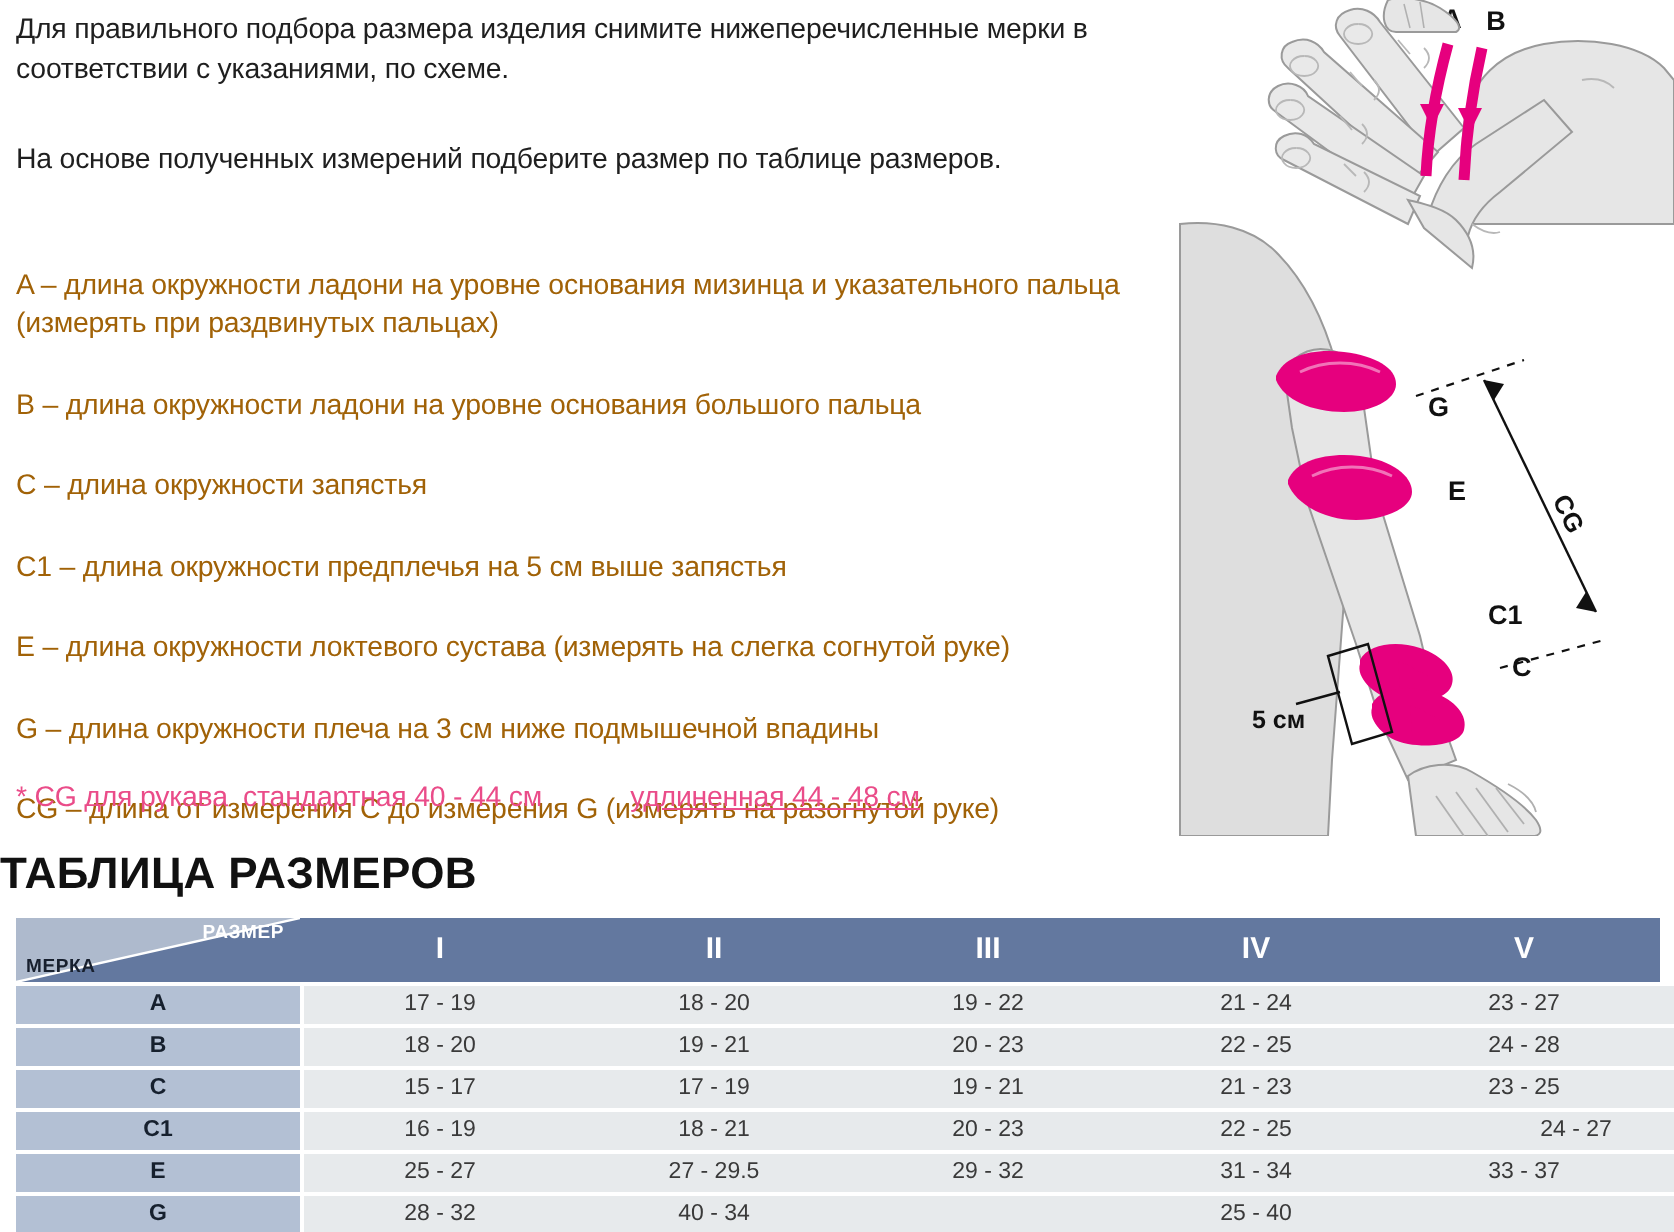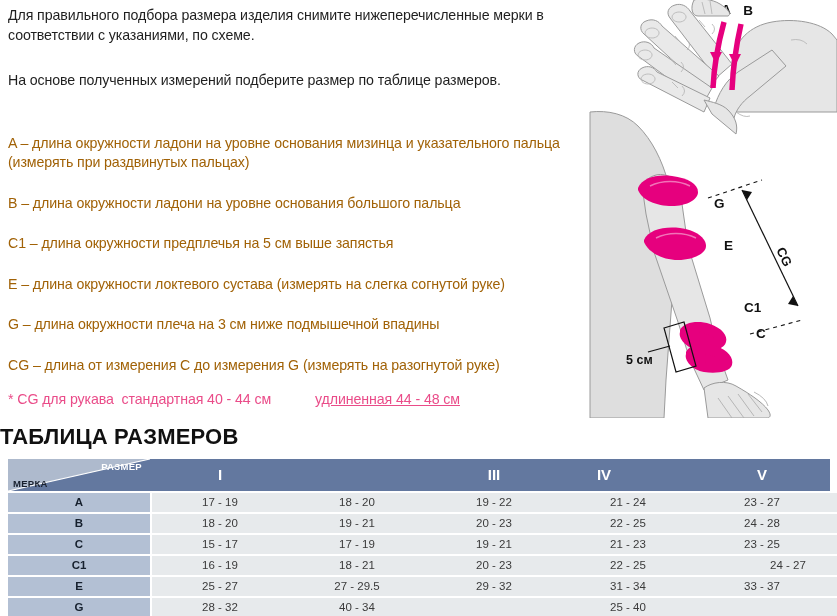--- a/index.html
+++ b/index.html
@@ -160,20 +160,21 @@
 <div id="page">
 
   <div class="text-col">
     <p class="intro-para">Для правильного подбора размера изделия снимите нижеперечисленные мерки в соответствии с указаниями, по схеме.</p>
     <p class="intro-para second">На основе полученных измерений подберите размер по таблице размеров.</p>
 
     <div style="height:22px"></div>
 
     <div class="measure-line">A – длина окружности ладони на уровне основания мизинца и указательного пальца (измерять при раздвинутых пальцах)</div>
     <div class="measure-line">B – длина окружности ладони на уровне основания большого пальца</div>
+    <div class="measure-line">C – длина окружности запястья</div>
     <div class="measure-line">C1 – длина окружности предплечья на 5 см выше запястья</div>
     <div class="measure-line">E – длина окружности локтевого сустава (измерять на слегка согнутой руке)</div>
     <div class="measure-line">G – длина окружности плеча на 3 см ниже подмышечной впадины</div>
     <div class="measure-line">CG – длина от измерения C до измерения G (измерять на разогнутой руке)</div>
   </div>
 
   <div class="note-line"><span>* CG для рукава  стандартная 40 - 44 см</span><span class="note-b">удлиненная 44 - 48 см</span></div>
 
   <div class="illus">
     <svg width="251" height="418" viewBox="0 0 251 418" xmlns="http://www.w3.org/2000/svg">
@@ -318,22 +319,23 @@
     <div class="thead">
       <div class="corner-cell">
         <svg class="tri" viewBox="0 0 142 32" preserveAspectRatio="none">
           <polygon points="0,0 142,0 0,32" fill="#aebacd"></polygon>
           <line x1="142" y1="0" x2="0" y2="32" stroke="#ffffff" stroke-width="1.2"></line>
         </svg>
         <span class="lbl-razmer">РАЗМЕР</span>
         <span class="lbl-merka">МЕРКА</span>
       </div>
       <div class="hcol" style="left:144px;width:136px">I</div>
+      <div class="hcol" style="left:281px;width:136px">II</div>
       <div class="hcol" style="left:418px;width:136px">III</div>
-      <div class="hcol" style="left:531px;width:130px">IV</div>
+      <div class="hcol" style="left:555px;width:130px">IV</div>
       <div class="hcol" style="left:686px;width:136px">V</div>
     </div>
 
     <div class="trow">
       <div class="rlabel">A</div>
       <div class="rcells">
         <div class="rcell" style="left:0px;width:136px">17 - 19</div>
         <div class="rcell" style="left:137px;width:136px">18 - 20</div>
         <div class="rcell" style="left:274px;width:136px">19 - 22</div>
         <div class="rcell" style="left:411px;width:130px">21 - 24</div>

